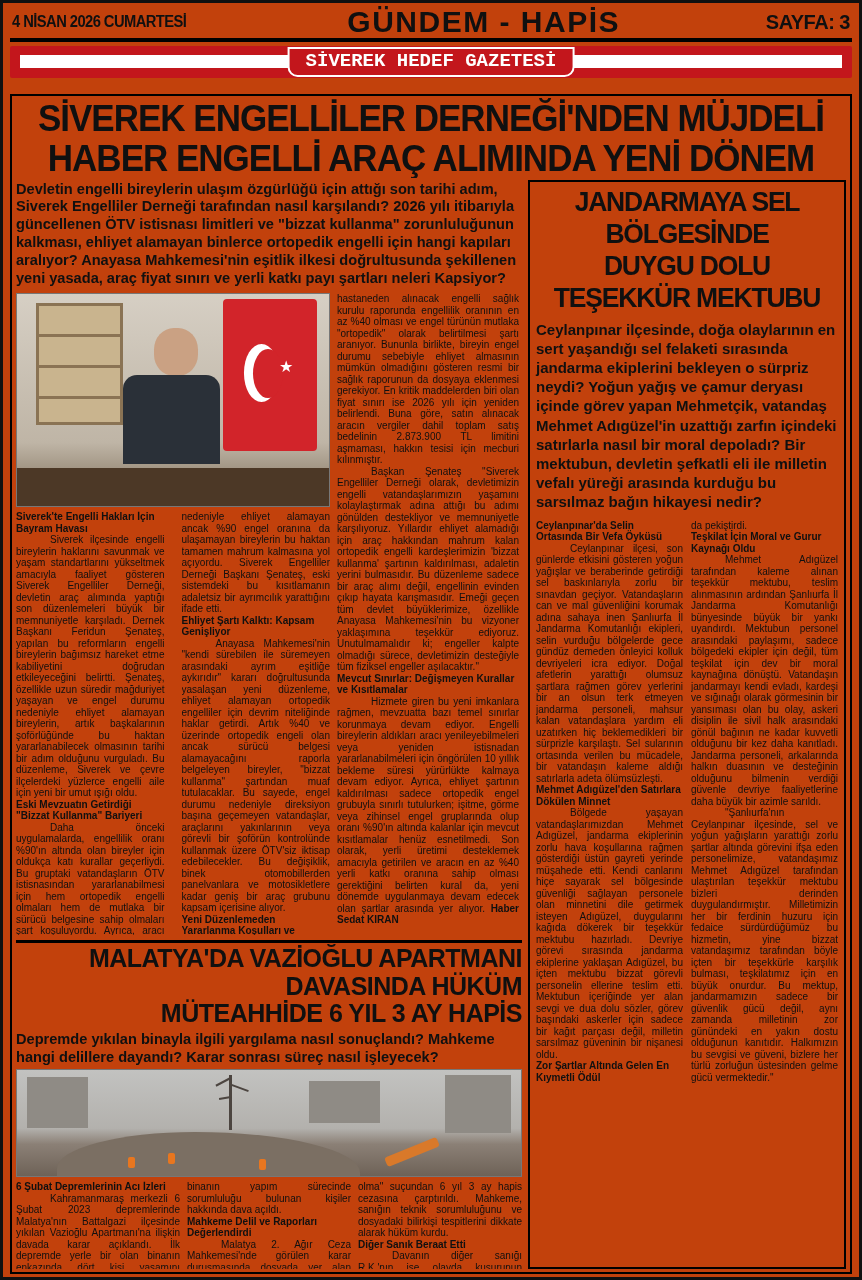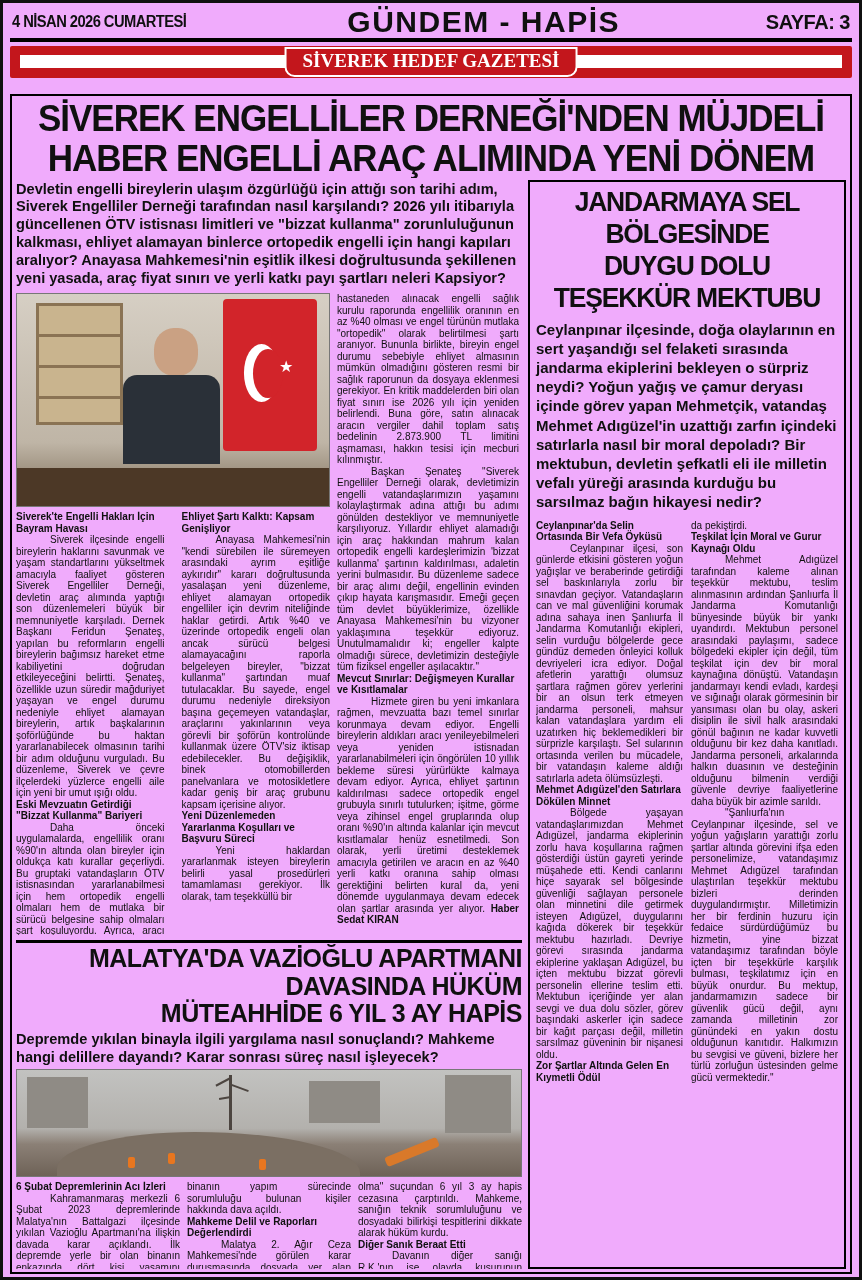--- a/index.html
+++ b/index.html
@@ -1,29 +1,29 @@
 <!DOCTYPE html>
 <html lang="tr"><head>
 <meta charset="utf-8">
 <style>
   html,body{margin:0;padding:0;background:#e8e8e8;}
-  .page{width:862px;height:1280px;margin:0 auto;background:#f0abfc;box-sizing:border-box;
+  .page{width:862px;height:1280px;margin:0 auto;background:#c2410c;box-sizing:border-box;
         border:3px solid #101010;padding:3px 7px 6px 7px;color:#101010;
         font-family:"Liberation Sans",sans-serif;overflow:hidden;position:relative;}
   
   .hdr{display:flex;justify-content:space-between;align-items:center;height:32px;
        border-bottom:4px solid #000;padding:0 2px;}
   .hdr-date{font-size:16px;font-weight:800;letter-spacing:-0.6px;transform:scaleX(.92);transform-origin:left;}
   .hdr-section{font-size:30px;font-weight:800;letter-spacing:1.5px;}
   .hdr-page{font-size:20px;font-weight:800;letter-spacing:-0.5px;}
   .masthead{position:relative;height:32px;margin-top:4px;background:#c3161c;border-radius:2px;}
   .masthead .stripe{position:absolute;left:10px;right:10px;top:9px;height:13px;background:#fff;}
   .masthead .badge{position:absolute;left:50%;top:1px;transform:translateX(-50%);
        background:#c3161c;border:2px solid #fff;border-radius:0 0 10px 10px;padding:1px 16px 3px;
-       font-family:Liberation Serif, serif;font-weight:800;font-size:19px;color:#fff;white-space:nowrap;}
+       font-family:Liberation Mono, monospace;font-weight:800;font-size:19px;color:#fff;white-space:nowrap;}
   
   .content{border:2px solid #000;margin-top:16px;padding:3px 4px;height:1180px;box-sizing:border-box;
            display:flex;flex-direction:column;}
   .h1{font-size:35px;font-weight:800;text-align:center;line-height:1.08;letter-spacing:-1px;
       transform:scaleY(1.05);margin:1px 0 4px;}
   .mainrow{display:flex;gap:6px;flex:1;overflow:hidden;}
   .left-zone{width:506px;flex:0 0 auto;display:flex;flex-direction:column;}
   .right-zone{flex:1;border:2px solid #000;padding:3px 6px;display:flex;flex-direction:column;overflow:hidden;}
   
   .lead{font-size:14.6px;font-weight:700;line-height:1.22;margin:1px 0 6px;}
@@ -123,20 +123,21 @@
               <div class="desk"></div>
             </div>
             <div class="a1-cols">
               <div class="col">
                   <div class="bh">Siverek'te Engelli Hakları İçin Bayram Havası</div>
                   <div class="p ind">Siverek ilçesinde engelli bireylerin haklarını savunmak ve yaşam standartlarını yükseltmek amacıyla faaliyet gösteren Siverek Engelliler Derneği, devletin araç alımında yaptığı son düzenlemeleri büyük bir memnuniyetle karşıladı. Dernek Başkanı Feridun Şenateş, yapılan bu reformların engelli bireylerin bağımsız hareket etme kabiliyetini doğrudan etkileyeceğini belirtti. Şenateş, özellikle uzun süredir mağduriyet yaşayan ve engel durumu nedeniyle ehliyet alamayan bireylerin, artık başkalarının şoförlüğünde bu haktan yararlanabilecek olmasının tarihi bir adım olduğunu vurguladı. Bu düzenleme, Siverek ve çevre ilçelerdeki yüzlerce engelli aile için yeni bir umut ışığı oldu.</div>
                   <div class="bh">Eski Mevzuatın Getirdiği "Bizzat Kullanma" Bariyeri</div>
                   <div class="p ind">Daha önceki uygulamalarda, engellilik oranı %90'ın altında olan bireyler için oldukça katı kurallar geçerliydi. Bu gruptaki vatandaşların ÖTV istisnasından yararlanabilmesi için hem ortopedik engelli olmaları hem de mutlaka bir sürücü belgesine sahip olmaları şart koşuluyordu. Ayrıca, aracı bizzat kendilerinin kullanması ve araca özel hareket ettirici tertibatlar takılması zorunluluğu bulunuyordu. Bu durum, fiziksel engelleri</div>
                 </div>
               <div class="col">
+                  <div class="p">nedeniyle ehliyet alamayan ancak %90 engel oranına da ulaşamayan bireylerin bu haktan tamamen mahrum kalmasına yol açıyordu. Siverek Engelliler Derneği Başkanı Şenateş, eski sistemdeki bu kısıtlamanın adaletsiz bir ayrımcılık yarattığını ifade etti.</div>
                   <div class="bh">Ehliyet Şartı Kalktı: Kapsam Genişliyor</div>
                   <div class="p ind">Anayasa Mahkemesi'nin "kendi sürebilen ile süremeyen arasındaki ayrım eşitliğe aykırıdır" kararı doğrultusunda yasalaşan yeni düzenleme, ehliyet alamayan ortopedik engelliler için devrim niteliğinde haklar getirdi. Artık %40 ve üzerinde ortopedik engeli olan ancak sürücü belgesi alamayacağını raporla belgeleyen bireyler, "bizzat kullanma" şartından muaf tutulacaklar. Bu sayede, engel durumu nedeniyle direksiyon başına geçemeyen vatandaşlar, araçlarını yakınlarının veya görevli bir şoförün kontrolünde kullanmak üzere ÖTV'siz iktisap edebilecekler. Bu değişiklik, binek otomobillerden panelvanlara ve motosikletlere kadar geniş bir araç grubunu kapsam içerisine alıyor.</div>
                   <div class="bh">Yeni Düzenlemeden Yararlanma Koşulları ve Başvuru Süreci</div>
                   <div class="p ind">Yeni haklardan yararlanmak isteyen bireylerin belirli yasal prosedürleri tamamlaması gerekiyor. İlk olarak, tam teşekküllü bir</div>
                 </div>
             </div>
           </div>
           <div class="a1-col3">
               <div class="p">hastaneden alınacak engelli sağlık kurulu raporunda engellilik oranının en az %40 olması ve engel türünün mutlaka "ortopedik" olarak belirtilmesi şartı aranıyor. Bununla birlikte, bireyin engel durumu sebebiyle ehliyet almasının mümkün olmadığını gösteren resmi bir sağlık raporunun da dosyaya eklenmesi gerekiyor. En kritik maddelerden biri olan fiyat sınırı ise 2026 yılı için yeniden belirlendi. Buna göre, satın alınacak aracın vergiler dahil toplam satış bedelinin 2.873.900 TL limitini aşmaması, hakkın tesisi için mecburi kılınmıştır.</div>
               <div class="p ind">Başkan Şenateş "Siverek Engelliler Derneği olarak, devletimizin engelli vatandaşlarımızın yaşamını kolaylaştırmak adına attığı bu adımı gönülden destekliyor ve memnuniyetle karşılıyoruz. Yıllardır ehliyet alamadığı için araç hakkından mahrum kalan ortopedik engelli kardeşlerimizin 'bizzat kullanma' şartının kaldırılması, adaletin yerini bulmasıdır. Bu düzenleme sadece bir araç alımı değil, engellinin evinden çıkıp hayata karışmasıdır. Emeği geçen tüm devlet büyüklerimize, özellikle Anayasa Mahkemesi'nin bu vizyoner yaklaşımına teşekkür ediyoruz. Unutulmamalıdır ki; engeller kalpte olmadığı sürece, devletimizin desteğiyle tüm fiziksel engeller aşılacaktır."</div>

